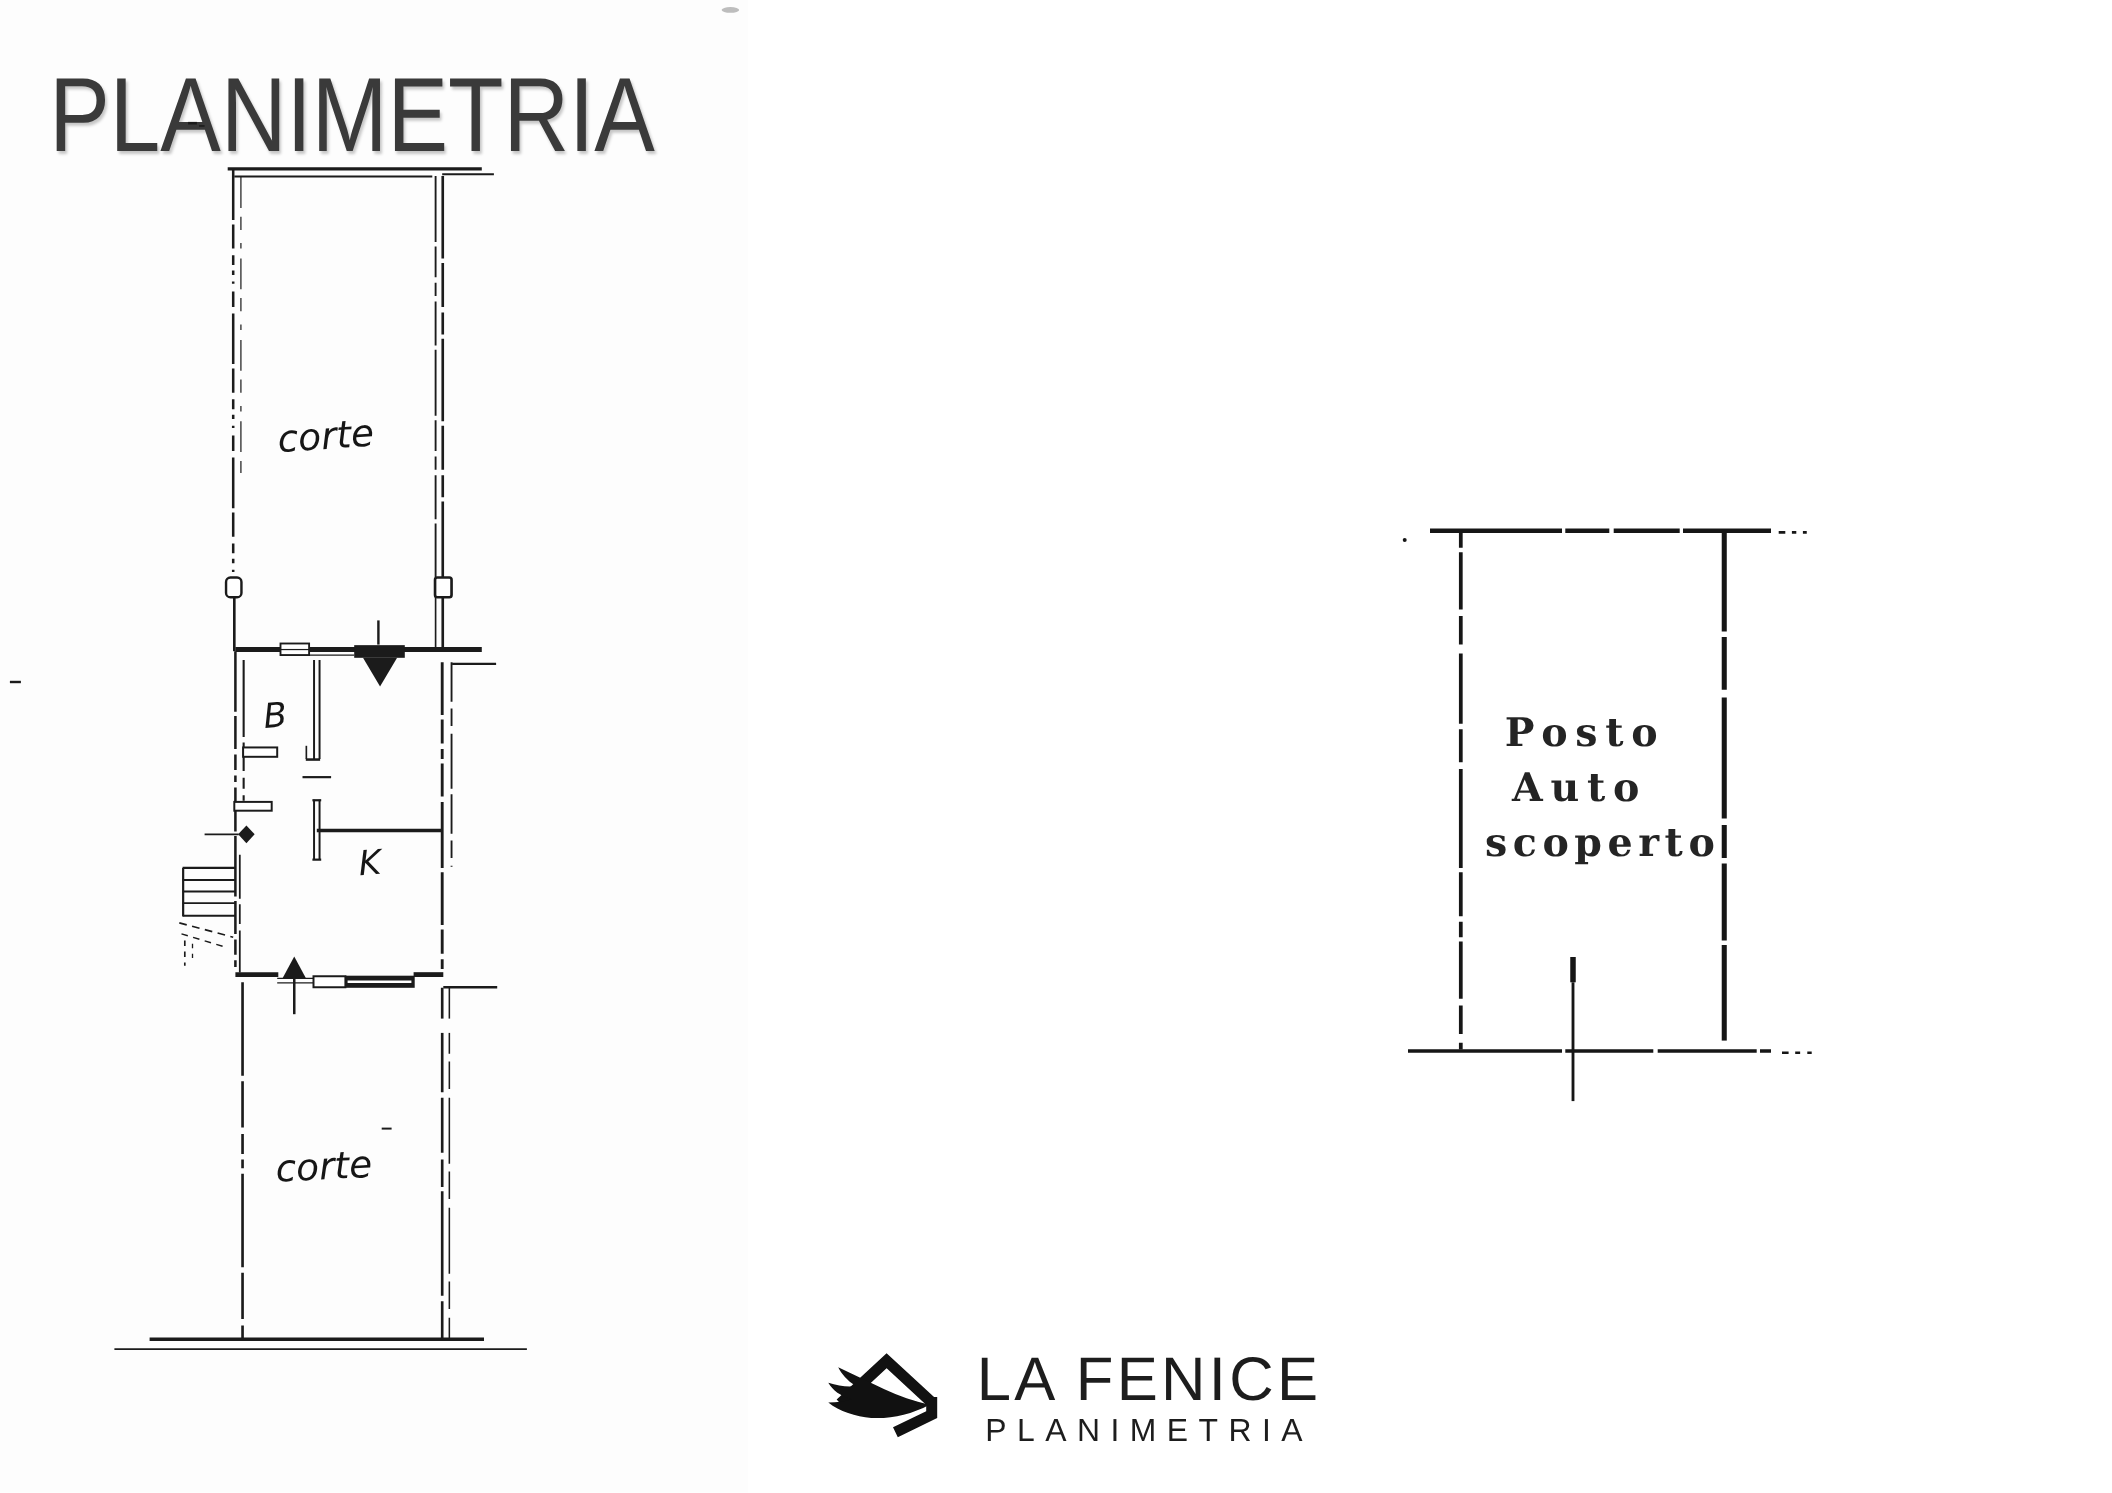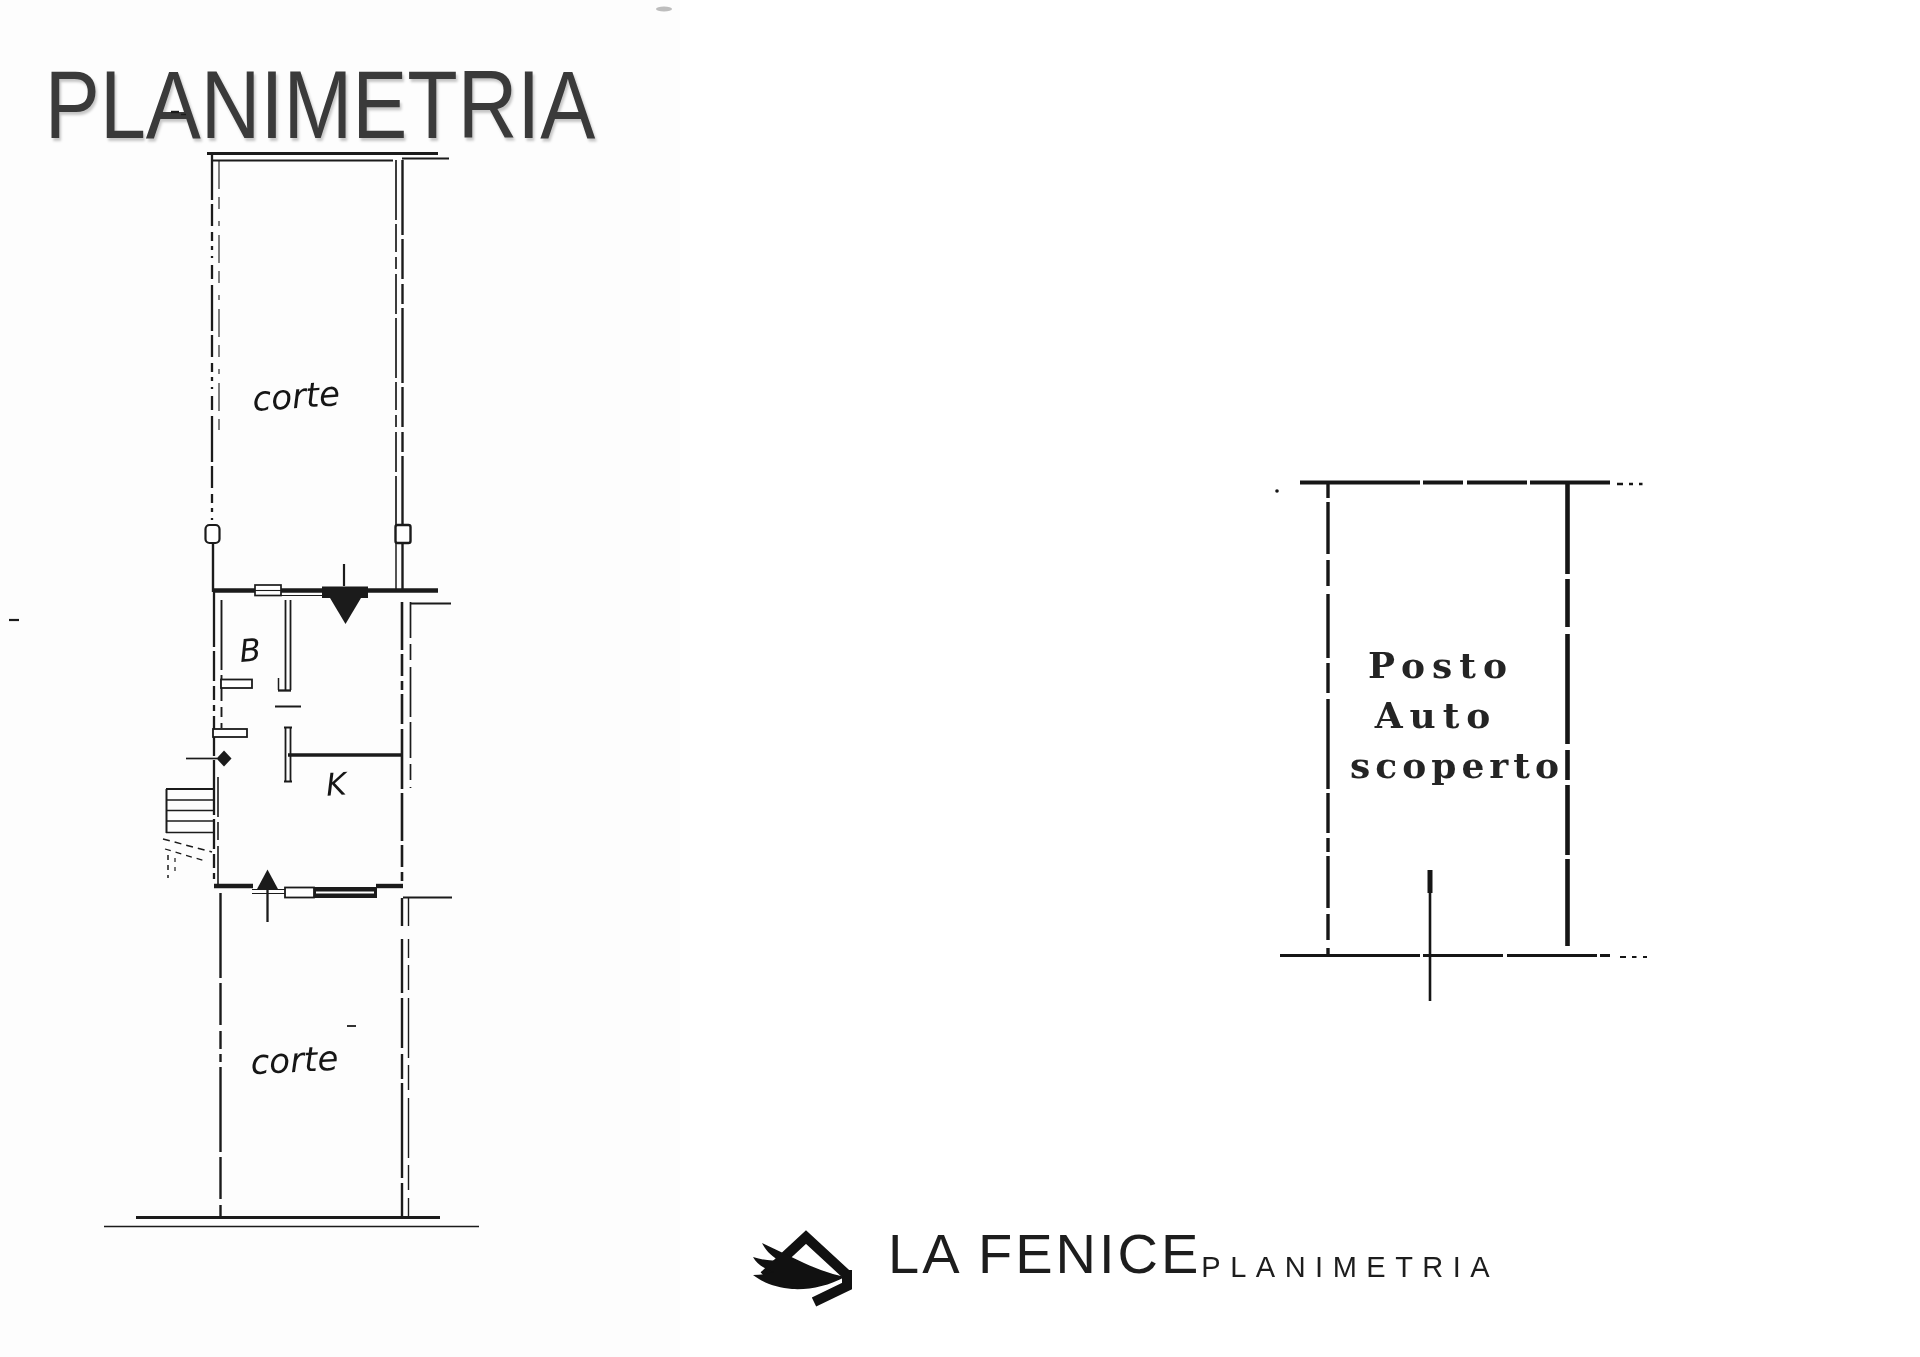--- a/index.html
+++ b/index.html
@@ -19,21 +19,21 @@
   }
   .page-title .stretch{display:inline-block;transform:scaleX(0.86);transform-origin:center;}
   .plan-svg{position:absolute;left:0;top:0;}
   .parking-svg{position:absolute;left:1260px;top:460px;}
   .hand{font-family:"DejaVu Sans",sans-serif;font-style:italic;}
   .stencil{font-family:"DejaVu Serif",serif;font-weight:bold;}
   .logo{
     position:absolute;left:748px;top:1224px;display:flex;align-items:flex-start;gap:10px;
     color:#1d1d1d;
   }
-  .logo-text{display:flex;flex-direction:row;align-items:flex-end;padding-top:2px;}
+  .logo-text{display:flex;flex-direction:column;align-items:center;padding-top:2px;}
   .logo-name{
     font-size:56px;line-height:1;font-weight:400;letter-spacing:3px;white-space:nowrap;
   }
   .logo-sub{
     font-size:29px;line-height:1;font-weight:400;letter-spacing:9.5px;margin-top:5px;white-space:nowrap;
   }
 </style>
 </head>
 <body>
 

